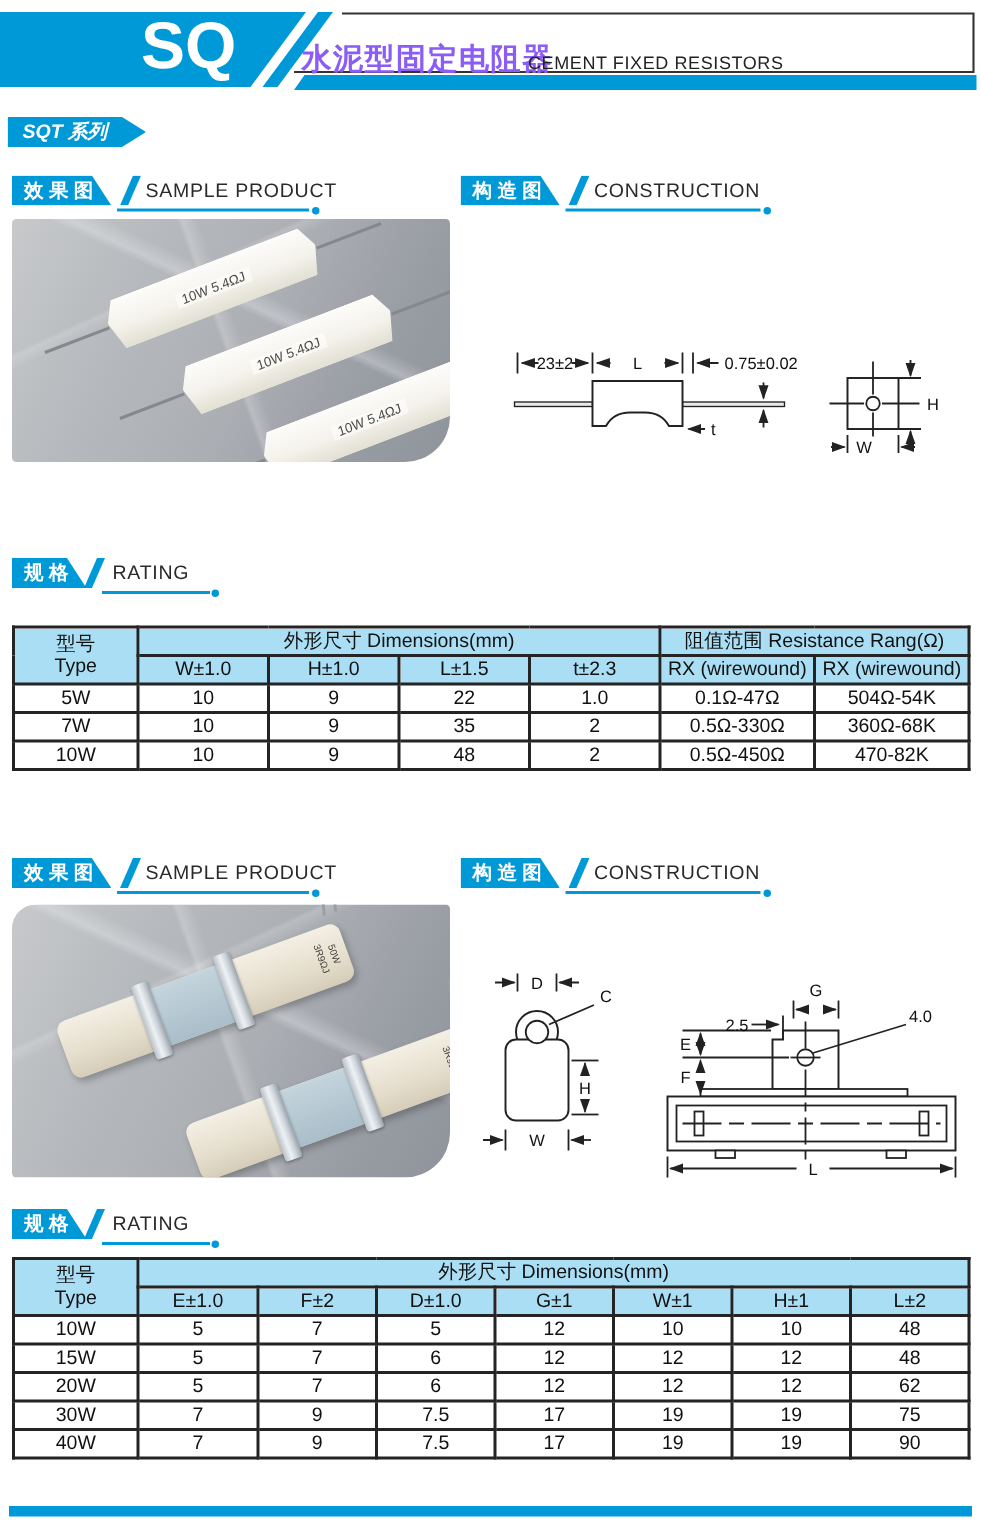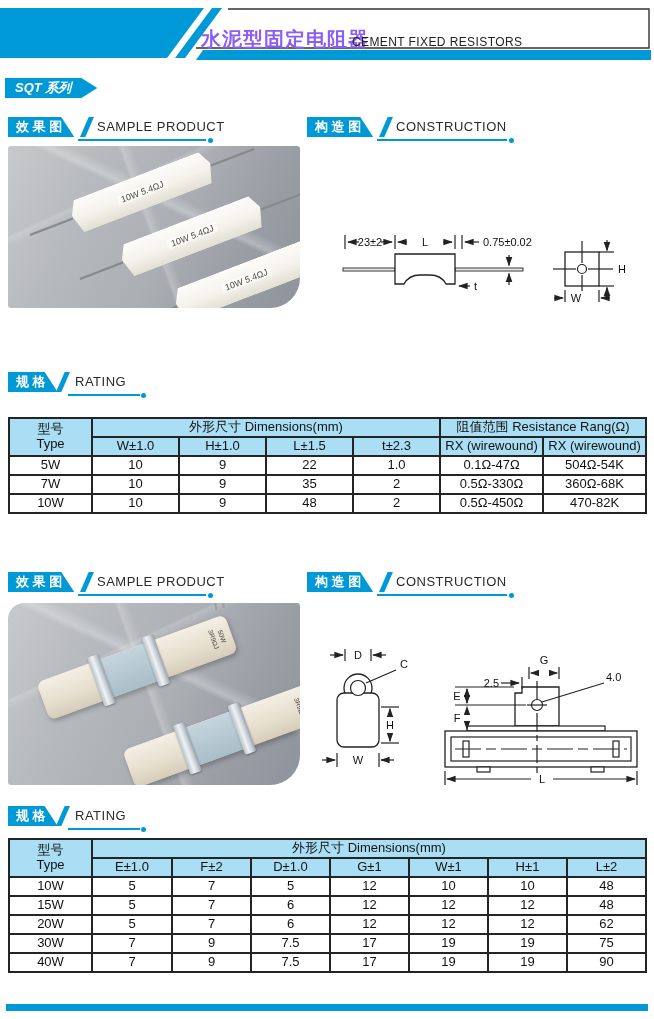--- a/index.html
+++ b/index.html
@@ -87,20 +87,21 @@
 <body>
 
 <div id="canvas">
 
   <svg id="hdr-svg" width="654" height="64" viewBox="0 0 654 64">
     <polygon points="0,8 204,8 167,58 0,58" fill="#0099d8"></polygon>
     <polygon points="212,8 222,8 185,58 175,58" fill="#0099d8"></polygon>
     <polyline points="228,9 649,9 649,48 196,48" fill="none" stroke="#333" stroke-width="1.4"></polyline>
     <polygon points="203,50 651,50 651,60 196,60" fill="#0099d8"></polygon>
   </svg>
+  <div id="sq-logo">SQ</div>
   <div id="title-cn">水泥型固定电阻器</div>
   <div id="title-en">CEMENT FIXED RESISTORS</div>
 
   <div class="banner" style="left:5px;top:78px;font-style:italic;">SQT 系列</div>
 
   <div class="tag" style="left:8px;top:117px;">效 果 图</div>
   <div class="tag-sliver" style="left:80px;top:117px;"></div>
   <div class="tag-en" style="left:97px;top:117px;">SAMPLE PRODUCT</div>
   <div class="hdr-line" style="left:78px;top:139px;width:128px;"></div>
   <div class="hdr-dot" style="left:208px;top:138px;"></div>

